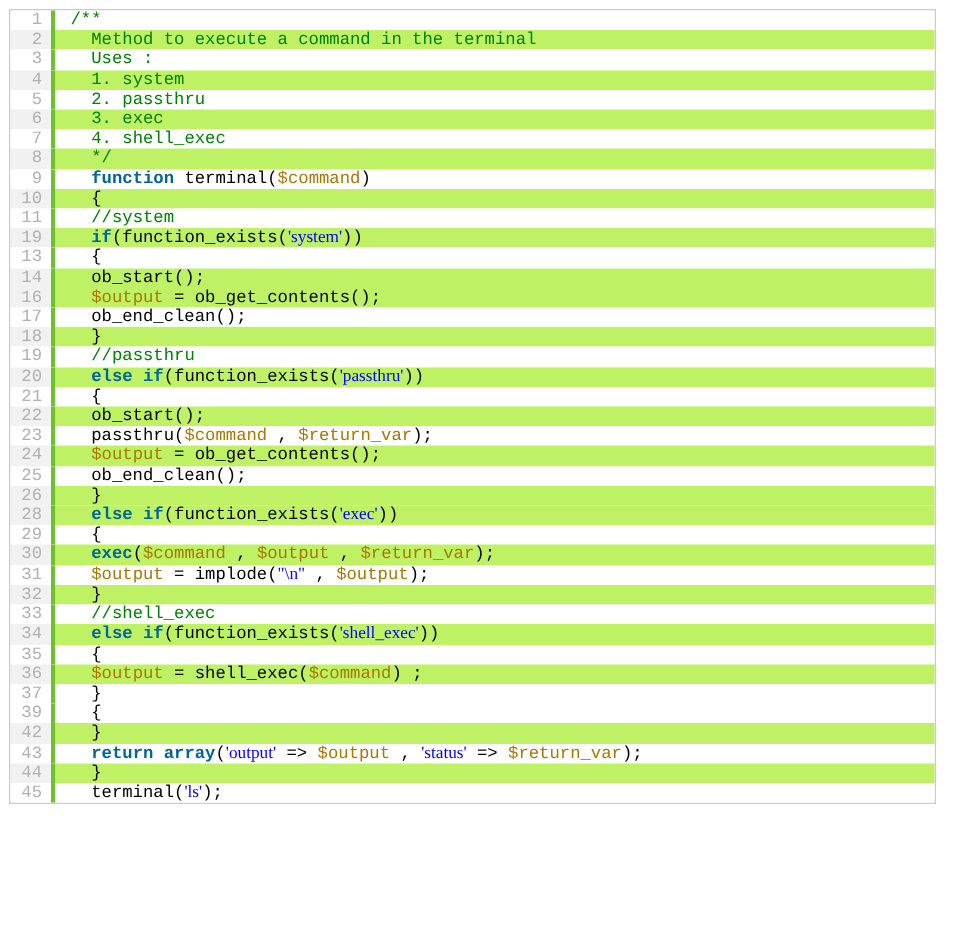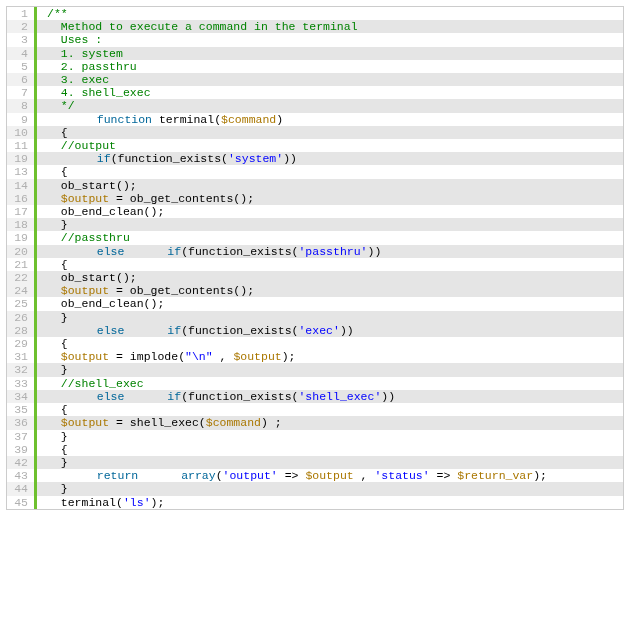--- a/index.html
+++ b/index.html
@@ -16,43 +16,43 @@
     font-size: 11.5px;
     line-height: 13.2px;
     color: #333333;
     box-sizing: border-box;
   }
   .line {
     display: flex;
     align-items: stretch;
   }
   .line.odd .code { background: #ffffff; }
-  .line.even .code { background: #e5e5e5; }
+  .line.even .code { background: #bef264; }
   .line.odd .gutter { background: #ffffff; }
   .line.even .gutter { background: #f1f1f1; }
   .gutter {
     width: 30px;
     min-width: 30px;
     text-align: right;
     color: #b0b0b0;
     border-right: 3px solid #6ec02e;
     padding: 0 6px 0 0;
     user-select: none;
     box-sizing: border-box;
   }
   .code {
     flex: 1;
     padding: 0 0 0 10px;
     white-space: pre;
     overflow: hidden;
   }
   .comment { color: #008200; }
-  .keyword { color: #006699; font-weight: normal; margin-left: 36px; }
+  .keyword { color: #006699; font-weight: bold; }
   .variable { color: #aa7700; }
-  .string  { color: #0000ff; }
+  .string  { color: #0000ff; font-family: Liberation Serif, serif; }
   .plain   { color: #000000; }
 </style>
 </head>
 <body>
 
 <div class="frame" id="code-frame">
     <div class="line odd">
       <div class="gutter">1</div>
       <div class="code"><span class="comment">/**</span></div>
     </div>
@@ -87,21 +87,21 @@
     <div class="line odd">
       <div class="gutter">9</div>
       <div class="code"><span class="plain">  </span><span class="keyword">function</span><span class="plain"> terminal(</span><span class="variable">$command</span><span class="plain">)</span></div>
     </div>
     <div class="line even">
       <div class="gutter">10</div>
       <div class="code"><span class="plain">  {</span></div>
     </div>
     <div class="line odd">
       <div class="gutter">11</div>
-      <div class="code"><span class="plain">  </span><span class="comment">//output</span></div>
+      <div class="code"><span class="plain">  </span><span class="comment">//system</span></div>
     </div>
     <div class="line even">
       <div class="gutter">19</div>
       <div class="code"><span class="plain">  </span><span class="keyword">if</span><span class="plain">(function_exists(</span><span class="string">'system'</span><span class="plain">))</span></div>
     </div>
     <div class="line odd">
       <div class="gutter">13</div>
       <div class="code"><span class="plain">  {</span></div>
     </div>
     <div class="line even">
@@ -129,39 +129,47 @@
       <div class="code"><span class="plain">  </span><span class="keyword">else</span><span class="plain"> </span><span class="keyword">if</span><span class="plain">(function_exists(</span><span class="string">'passthru'</span><span class="plain">))</span></div>
     </div>
     <div class="line odd">
       <div class="gutter">21</div>
       <div class="code"><span class="plain">  {</span></div>
     </div>
     <div class="line even">
       <div class="gutter">22</div>
       <div class="code"><span class="plain">  ob_start();</span></div>
     </div>
+    <div class="line odd">
+      <div class="gutter">23</div>
+      <div class="code"><span class="plain">  passthru(</span><span class="variable">$command</span><span class="plain"> , </span><span class="variable">$return_var</span><span class="plain">);</span></div>
+    </div>
     <div class="line even">
       <div class="gutter">24</div>
       <div class="code"><span class="plain">  </span><span class="variable">$output</span><span class="plain"> = ob_get_contents();</span></div>
     </div>
     <div class="line odd">
       <div class="gutter">25</div>
       <div class="code"><span class="plain">  ob_end_clean();</span></div>
     </div>
     <div class="line even">
       <div class="gutter">26</div>
       <div class="code"><span class="plain">  }</span></div>
     </div>
     <div class="line even">
       <div class="gutter">28</div>
       <div class="code"><span class="plain">  </span><span class="keyword">else</span><span class="plain"> </span><span class="keyword">if</span><span class="plain">(function_exists(</span><span class="string">'exec'</span><span class="plain">))</span></div>
     </div>
     <div class="line odd">
       <div class="gutter">29</div>
       <div class="code"><span class="plain">  {</span></div>
+    </div>
+    <div class="line even">
+      <div class="gutter">30</div>
+      <div class="code"><span class="plain">  </span><span class="keyword">exec</span><span class="plain">(</span><span class="variable">$command</span><span class="plain"> , </span><span class="variable">$output</span><span class="plain"> , </span><span class="variable">$return_var</span><span class="plain">);</span></div>
     </div>
     <div class="line odd">
       <div class="gutter">31</div>
       <div class="code"><span class="plain">  </span><span class="variable">$output</span><span class="plain"> = implode(</span><span class="string">"\n"</span><span class="plain"> , </span><span class="variable">$output</span><span class="plain">);</span></div>
     </div>
     <div class="line even">
       <div class="gutter">32</div>
       <div class="code"><span class="plain">  }</span></div>
     </div>
     <div class="line odd">

